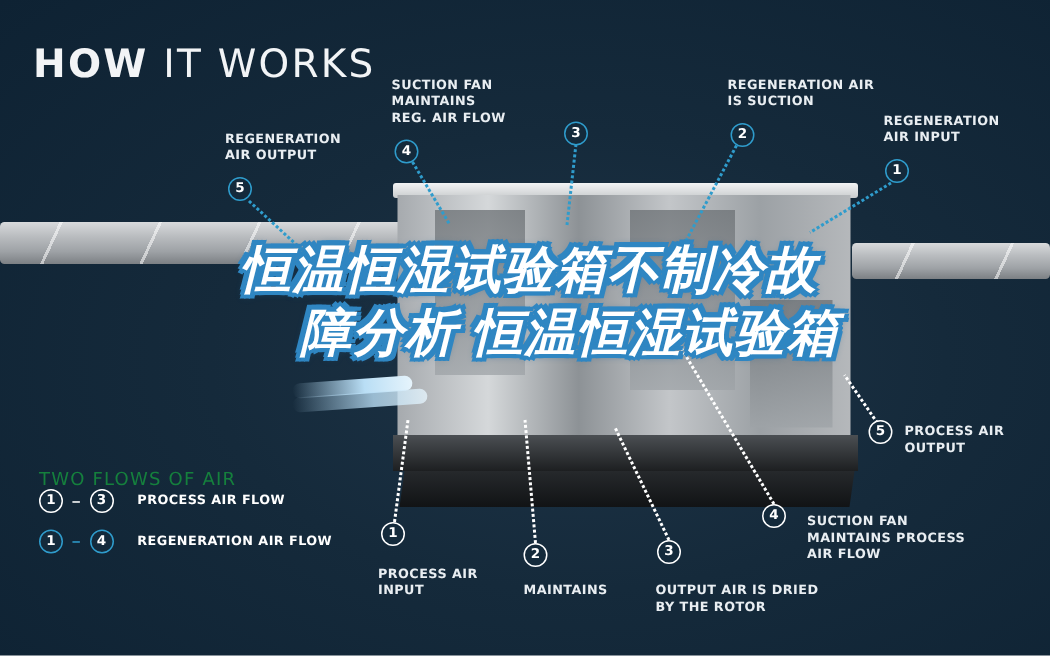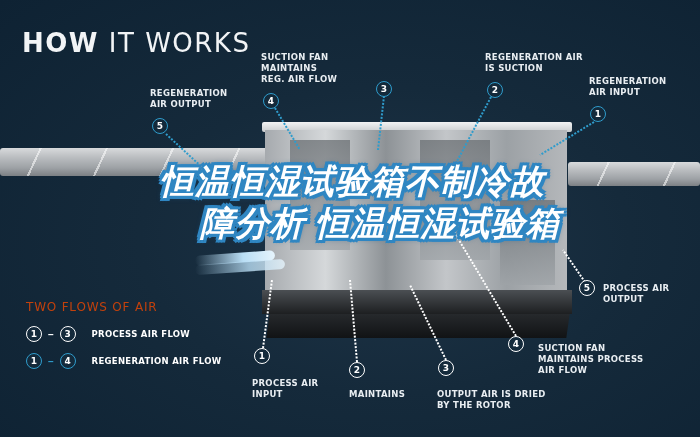--- a/index.html
+++ b/index.html
@@ -58,32 +58,32 @@
   }
   .airflow {
     position: absolute; left: 195px; top: 253px; width: 80px; height: 10px;
     background: linear-gradient(90deg, rgba(180,220,245,0), #b9def5 60%, #e6f4fc);
     border-radius: 10px; transform: rotate(-4deg);
   }
   .airflow.b { top: 262px; width: 90px; opacity: .8; }
   svg.lines { position: absolute; inset: 0; }
   .overlay {
     position: absolute; left: 160px; top: 160px; width: 440px; text-align: left;
-    font-family: Liberation Sans, sans-serif; font-weight: 900; font-size: 34px; line-height: 42px;
+    font-family: Liberation Serif, serif; font-weight: 900; font-size: 34px; line-height: 42px;
     color: #ffffff; font-style: italic; letter-spacing: 1px;
     text-shadow:
       -3px -3px 0 #2f86c2, 3px -3px 0 #2f86c2, -3px 3px 0 #2f86c2, 3px 3px 0 #2f86c2,
       0 -3px 0 #2f86c2, 0 3px 0 #2f86c2, -3px 0 0 #2f86c2, 3px 0 0 #2f86c2,
       0 0 6px #1d5f90;
   }
   .overlay .l2 { padding-left: 0; margin-left: 40px; }
   .overlay .l3 { padding-left: 102px; }
   .legend-title {
-    position: absolute; left: 26px; top: 300px; font-size: 12px; letter-spacing: 0.8px;
-    color: #c2410c; font-family: "DejaVu Sans", sans-serif;
+    position: absolute; left: 26px; top: 312px; font-size: 12px; letter-spacing: 0.8px;
+    color: #15803d; font-family: "DejaVu Sans", sans-serif;
   }
   .legend-row { position: absolute; left: 26px; display: flex; align-items: center; }
   .legend-row .circle { position: static; }
   .legend-row .dash { color: #fff; margin: 0 6px; font-weight: 700; font-size: 10px; }
   .legend-row .dash.blue { color: #2f9ccc; }
   .legend-row .txt { margin-left: 16px; font-size: 8.5px; font-weight: 700; letter-spacing: .3px; font-family: "DejaVu Sans", sans-serif; }
 </style>
 </head>
 <body>
 

